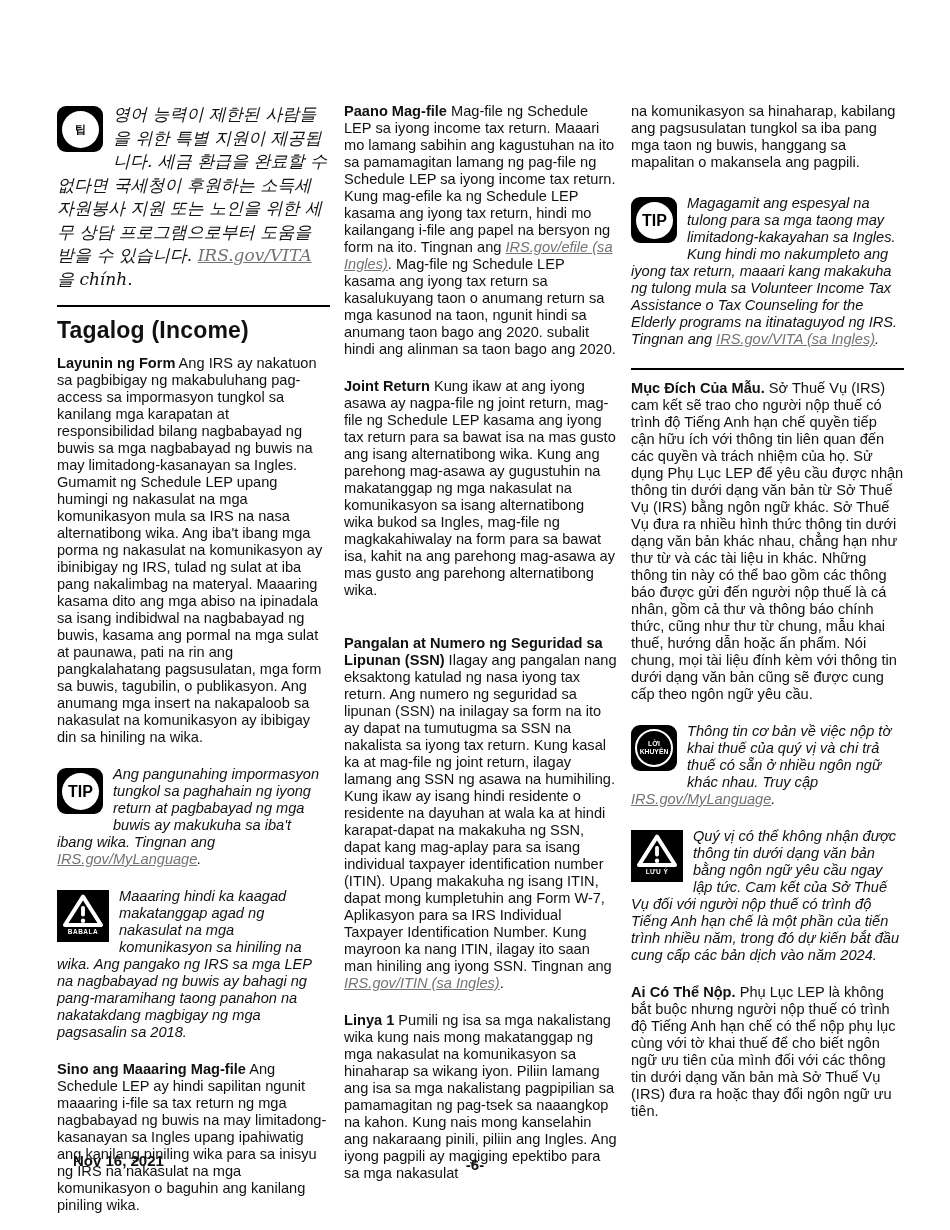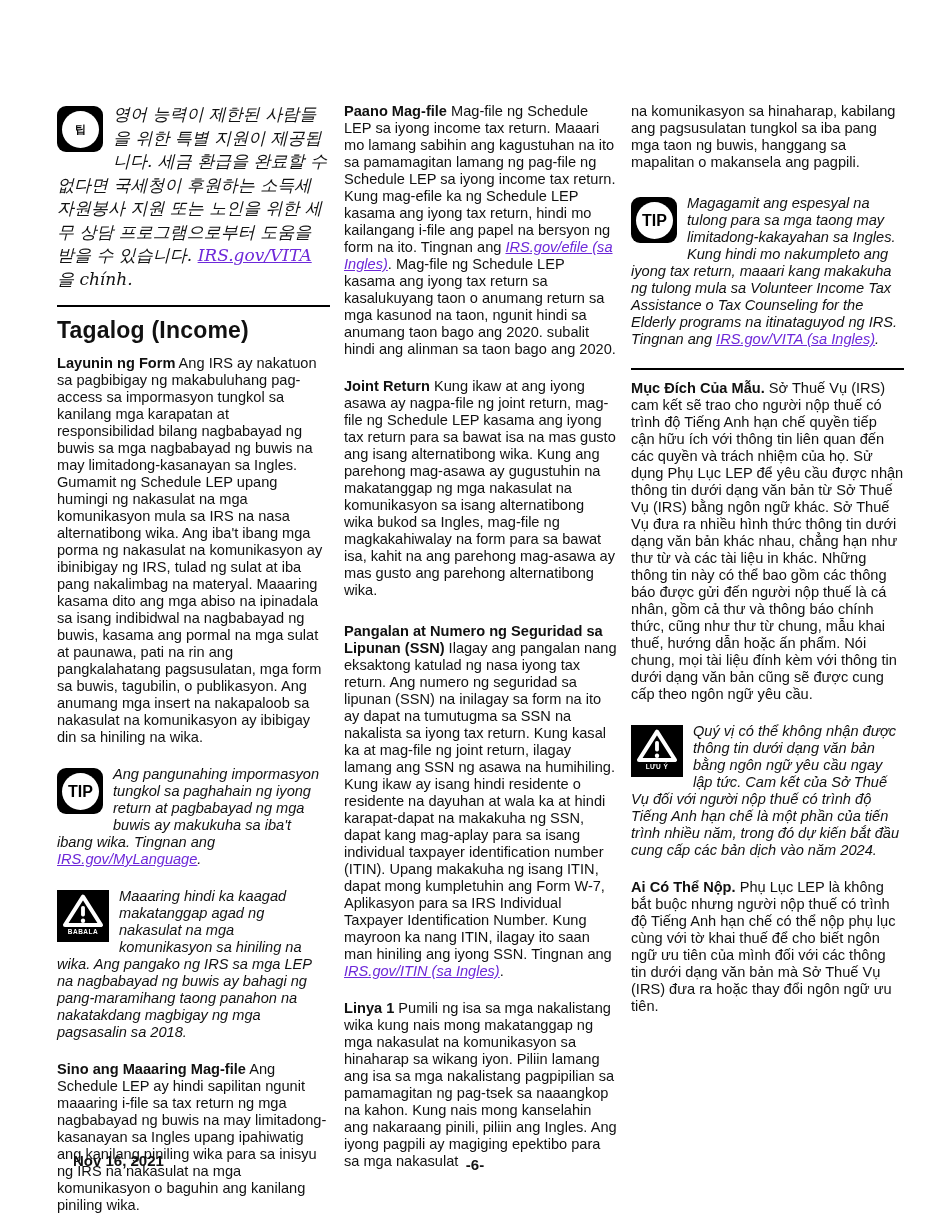--- a/index.html
+++ b/index.html
@@ -14,21 +14,21 @@
     padding: 103px 45px 0 57px;
     overflow: hidden;
   }
   .cols { display: flex; gap: 14px; }
   .col { flex: 0 0 273px; width: 273px; font-size: 14.6px; line-height: 17px; }
 
   p.body-p { margin: 0 0 20px 0; text-align: left; }
   p.body-p b { font-weight: bold; text-align: center; }
 
   a.link {
-    color: #6d28d9;
+    color: #737373;
     text-decoration: underline;
     font-style: italic;
     cursor: pointer;
   }
 
   .sect-rule { border: 0; border-top: 2px solid #000; margin: 14px 0 10px 0; }
   h1.lang-h {
     font-size: 23px;
     line-height: 26px;
     margin: 0 0 12px 0;
@@ -147,21 +147,21 @@
 
     <div class="col">
       <p class="body-p">
         <b>Paano Mag-file</b><span> Mag-file ng Schedule LEP sa iyong income tax return. Maaari mo lamang sabihin ang kagustuhan na ito sa pamamagitan lamang ng pag-file ng Schedule LEP sa iyong income tax return. Kung mag-efile ka ng Schedule LEP kasama ang iyong tax return, hindi mo kailangang i-file ang papel na bersyon ng form na ito. Tingnan ang </span><a class="link">IRS.gov/efile (sa Ingles)</a><span>. Mag-file ng Schedule LEP kasama ang iyong tax return sa kasalukuyang taon o anumang return sa mga kasunod na taon, ngunit hindi sa anumang taon bago ang 2020. subalit hindi ang alinman sa taon bago ang 2020.</span>
       </p>
 
       <p class="body-p" style="margin-top:8px;">
         <b>Joint Return</b><span> Kung ikaw at ang iyong asawa ay nagpa-file ng joint return, mag-file ng Schedule LEP kasama ang iyong tax return para sa bawat isa na mas gusto ang isang alternatibong wika. Kung ang parehong mag-asawa ay gugustuhin na makatanggap ng mga nakasulat na komunikasyon sa isang alternatibong wika bukod sa Ingles, mag-file ng magkakahiwalay na form para sa bawat isa, kahit na ang parehong mag-asawa ay mas gusto ang parehong alternatibong wika.</span>
       </p>
 
-      <p class="body-p" style="margin-top:24px;">
+      <p class="body-p" style="margin-top:36px;">
         <b>Pangalan at Numero ng Seguridad sa Lipunan (SSN)</b><span> Ilagay ang pangalan nang eksaktong katulad ng nasa iyong tax return. Ang numero ng seguridad sa lipunan (SSN) na inilagay sa form na ito ay dapat na tumutugma sa SSN na nakalista sa iyong tax return. Kung kasal ka at mag-file ng joint return, ilagay lamang ang SSN ng asawa na humihiling. Kung ikaw ay isang hindi residente o residente na dayuhan at wala ka at hindi karapat-dapat na makakuha ng SSN, dapat kang mag-aplay para sa isang individual taxpayer identification number (ITIN). Upang makakuha ng isang ITIN, dapat mong kumpletuhin ang Form W-7, Aplikasyon para sa IRS Individual Taxpayer Identification Number. Kung mayroon ka nang ITIN, ilagay ito saan man hiniling ang iyong SSN. Tingnan ang </span><a class="link">IRS.gov/ITIN (sa Ingles)</a><span>.</span>
       </p>
 
       <p class="body-p" style="">
         <b>Linya 1</b><span> Pumili ng isa sa mga nakalistang wika kung nais mong makatanggap ng mga nakasulat na komunikasyon sa hinaharap sa wikang iyon. Piliin lamang ang isa sa mga nakalistang pagpipilian sa pamamagitan ng pag-tsek sa naaangkop na kahon. Kung nais mong kanselahin ang nakaraang pinili, piliin ang Ingles. Ang iyong pagpili ay magiging epektibo para sa mga nakasulat</span>
       </p>
     </div>
 
     <div class="col">
       <p class="body-p" style="margin-bottom:24px;">
@@ -174,20 +174,26 @@
         </span>
         <span>Magagamit ang espesyal na tulong para sa mga taong may limitadong-kakayahan sa Ingles. Kung hindi mo nakumpleto ang iyong tax return, maaari kang makakuha ng tulong mula sa Volunteer Income Tax Assistance o Tax Counseling for the Elderly programs na itinataguyod ng IRS. Tingnan ang </span><a class="link">IRS.gov/VITA (sa Ingles)</a><span>.</span>
       </div>
 
       <hr class="sect-rule">
 
       <p class="body-p">
         <b>Mục Đích Của Mẫu.</b><span> Sở Thuế Vụ (IRS) cam kết sẽ trao cho người nộp thuế có trình độ Tiếng Anh hạn chế quyền tiếp cận hữu ích với thông tin liên quan đến các quyền và trách nhiệm của họ. Sử dụng Phụ Lục LEP để yêu cầu được nhận thông tin dưới dạng văn bản từ Sở Thuế Vụ (IRS) bằng ngôn ngữ khác. Sở Thuế Vụ đưa ra nhiều hình thức thông tin dưới dạng văn bản khác nhau, chẳng hạn như thư từ và các tài liệu in khác. Những thông tin này có thể bao gồm các thông báo được gửi đến người nộp thuế là cá nhân, gồm cả thư và thông báo chính thức, cũng như thư từ chung, mẫu khai thuế, hướng dẫn hoặc ấn phẩm. Nói chung, mọi tài liệu đính kèm với thông tin dưới dạng văn bản cũng sẽ được cung cấp theo ngôn ngữ yêu cầu.</span>
       </p>
 
+      <div class="notice">
+        <span class="ticon">
+          <span class="tcircle inverse">LỜI KHUYÊN</span>
+        </span>
+        <span>Thông tin cơ bản về việc nộp tờ khai thuế của quý vị và chi trả thuế có sẵn ở nhiều ngôn ngữ khác nhau. Truy cập </span><a class="link">IRS.gov/MyLanguage</a><span>.</span>
+      </div>
 
       <div class="notice">
         <span class="cicon">
           <svg width="42" height="36" viewBox="0 0 24 20">
             <path d="M12 1.8 L22.3 18 H1.7 Z" fill="none" stroke="#ffffff" stroke-width="2.3" stroke-linejoin="round"></path>
             <rect x="10.9" y="7.2" width="2.2" height="6" rx="1" fill="#ffffff"></rect>
             <circle cx="12" cy="15.6" r="1.25" fill="#ffffff"></circle>
           </svg>
           <span class="clabel">LƯU Ý</span>
         </span>

